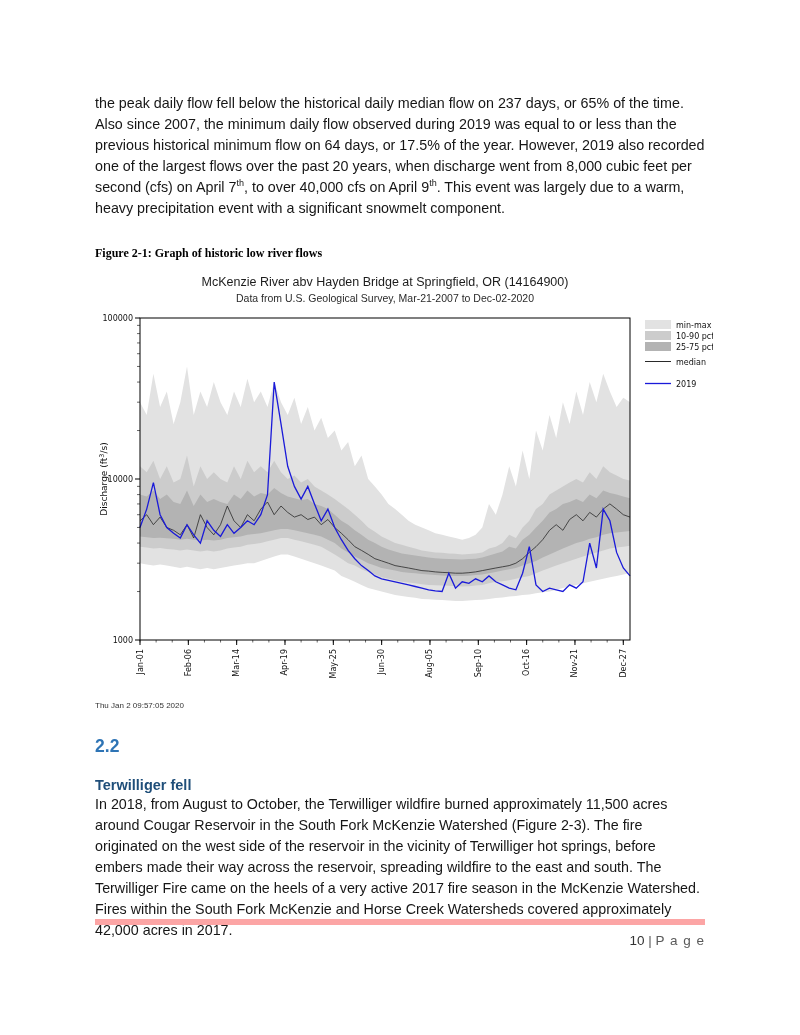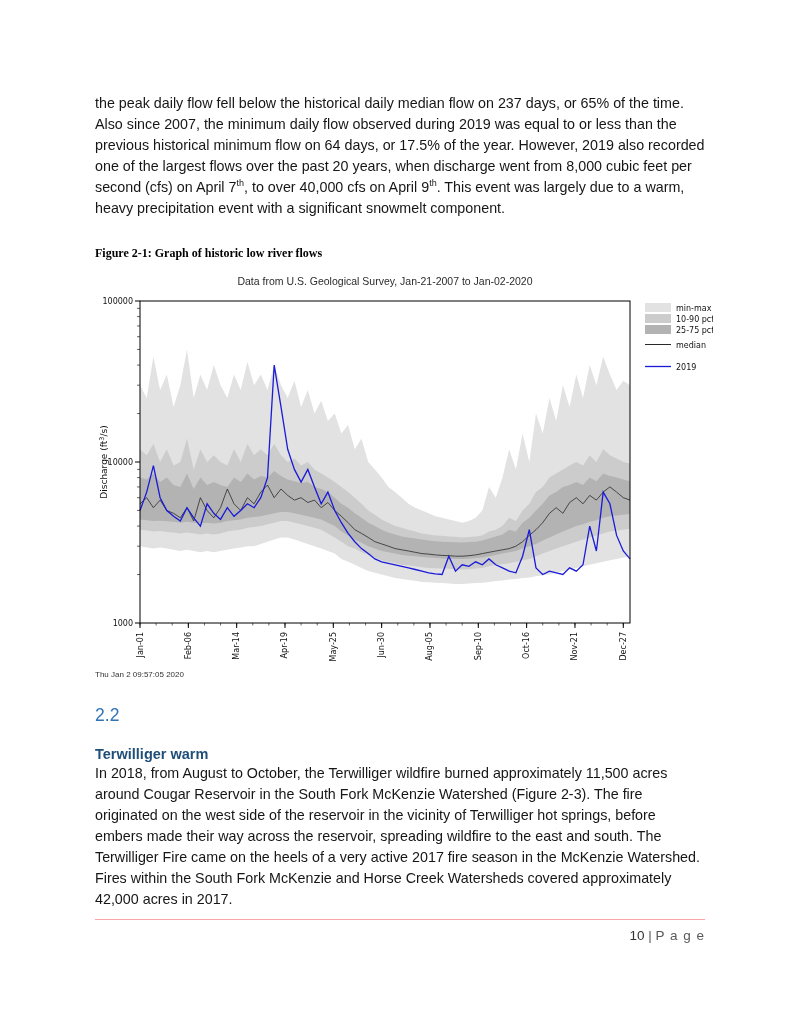--- a/index.html
+++ b/index.html
@@ -12,50 +12,51 @@
     font-size:14.3px;line-height:1.47;margin:0;text-align:left;color:#161616;
   }
   .body-text sup{font-size:9px;line-height:0;}
   .figure-caption{
     margin:27px 0 0 0;font-family:"Liberation Serif",serif;font-weight:bold;
     font-size:12px;color:#000;
   }
   .chart-block{margin-top:14px;position:relative;}
   .chart-title{width:580px;text-align:center;font-size:12.5px;color:#1c1c1c;}
   .chart-subtitle{width:580px;text-align:center;font-size:10.5px;color:#2b2b2b;margin-top:3px;margin-bottom:6px;}
-  .chart-timestamp{font-size:8px;color:#333;margin-top:3px;}
+  .chart-timestamp{font-size:8px;color:#333;margin-top:17px;}
   svg text{font-family:"DejaVu Sans","Liberation Sans",sans-serif;fill:#111;}
   .section-heading{
-    margin:26px 0 12px 0;font-weight:normal;font-size:17.5px;color:#2E74B5;
+    margin:26px 0 12px 0;font-weight:bold;font-size:17.5px;color:#2E74B5;
     display:flex;letter-spacing:0.1px;
   }
   .section-heading .h-num{width:55px;flex:0 0 55px;}
   .sub-heading{
     margin:20px 0 0 0;font-size:14.5px;font-weight:bold;color:#1F4E79;
   }
   .para-2{margin-top:1px;}
   .page-footer{
     position:absolute;left:95px;right:95px;top:919px;
-    border-top:1px solid #fca5a5;padding-top:8px;text-align:right;
+    border-top:6px solid #fca5a5;padding-top:8px;text-align:right;
     font-size:13.5px;color:#595959;
   }
   .page-footer .pf-num{color:#333;}
   .page-footer .pf-label{letter-spacing:1px;}
 </style>
 </head>
 <body>
 
 <div class="page">
 
   <p class="body-text"><span>the peak daily flow fell below the historical daily median flow on 237 days, or 65% of the time.  Also since 2007, the minimum daily flow observed during 2019 was equal to or less than the previous historical minimum flow on 64 days, or 17.5% of the year.  However, 2019 also recorded one of the largest flows over the past 20 years, when discharge went from 8,000 cubic feet per second (cfs) on April 7</span><sup>th</sup><span>, to over 40,000 cfs on April 9</span><sup>th</sup><span>.  This event was largely due to a warm, heavy precipitation event with a significant snowmelt component.</span></p>
 
   <h4 class="figure-caption">Figure 2-1: Graph of historic low river flows</h4>
 
   <div class="chart-block">
-    <div class="chart-subtitle">Data from U.S. Geological Survey, Jan-21-2007 to Jan-02-2020</div>
+    <div class="chart-title">McKenzie River abv Hayden Bridge at Springfield, OR (14164900)</div>
+    <div class="chart-subtitle">Data from U.S. Geological Survey, Mar-21-2007 to Dec-02-2020</div>
     <svg id="chart-svg" width="618" height="370" viewBox="0 0 618 370">
         <polygon points="45.0,92.2 51.7,104.9 58.4,63.8 65.1,97.0 71.8,81.4 78.6,113.9 85.3,92.2 92.0,56.5 98.7,104.9 105.4,81.4 112.1,97.0 118.8,72.1 125.5,92.2 132.3,104.9 139.0,81.4 145.7,97.0 152.4,68.7 159.1,92.2 165.8,81.4 172.5,97.0 179.2,72.1 186.0,92.2 192.7,104.9 199.4,87.7 206.1,113.9 212.8,97.0 219.5,120.5 226.2,107.8 232.9,127.9 239.7,120.5 246.4,140.6 253.1,131.9 259.8,156.3 266.5,145.5 273.2,169.0 279.9,176.4 286.6,184.6 293.4,193.9 300.1,199.1 306.8,204.7 313.5,210.8 320.2,214.7 326.9,217.5 333.6,220.3 340.3,223.3 347.1,224.8 353.8,226.4 360.5,228.0 367.2,229.7 373.9,228.0 380.6,224.8 387.3,217.5 394.0,193.9 400.8,204.7 407.5,184.6 414.2,156.3 420.9,176.4 427.6,140.6 434.3,169.0 441.0,120.5 447.7,140.6 454.5,104.9 461.2,127.9 467.9,92.2 474.6,113.9 481.3,81.4 488.0,104.9 494.7,72.1 501.4,92.2 508.2,63.8 514.9,81.4 521.6,97.0 528.3,87.7 535.0,92.2 535.0,263.2 528.3,264.5 521.6,265.9 514.9,267.3 508.2,268.8 501.4,270.3 494.7,271.8 488.0,273.3 481.3,274.9 474.6,276.5 467.9,278.1 461.2,279.8 454.5,281.5 447.7,282.2 441.0,283.3 434.3,284.4 427.6,285.1 420.9,285.9 414.2,286.6 407.5,287.4 400.8,288.1 394.0,288.9 387.3,289.7 380.6,290.1 373.9,290.5 367.2,290.9 360.5,290.9 353.8,290.5 347.1,290.1 340.3,289.7 333.6,289.3 326.9,288.9 320.2,287.7 313.5,287.0 306.8,285.9 300.1,285.1 293.4,283.3 286.6,281.5 279.9,279.8 273.2,278.1 266.5,274.9 259.8,271.8 253.1,268.8 246.4,265.9 239.7,260.6 232.9,258.0 226.2,255.6 219.5,253.2 212.8,250.9 206.1,248.7 199.4,246.5 192.7,244.4 186.0,244.4 179.2,246.5 172.5,248.7 165.8,250.9 159.1,253.2 152.4,253.2 145.7,254.4 139.0,255.6 132.3,256.8 125.5,258.0 118.8,259.3 112.1,258.0 105.4,259.3 98.7,258.0 92.0,256.8 85.3,258.0 78.6,256.8 71.8,255.6 65.1,254.4 58.4,255.6 51.7,254.4 45.0,253.2" fill="#e2e2e2"></polygon>
         <polygon points="45.0,156.3 51.7,162.3 58.4,150.7 65.1,169.0 71.8,156.3 78.6,172.6 85.3,169.0 92.0,145.5 98.7,176.4 105.4,156.3 112.1,169.0 118.8,162.3 125.5,169.0 132.3,172.6 139.0,156.3 145.7,169.0 152.4,150.7 159.1,162.3 165.8,156.3 172.5,162.3 179.2,150.7 186.0,162.3 192.7,169.0 199.4,165.6 206.1,172.6 212.8,169.0 219.5,176.4 226.2,180.4 232.9,184.6 239.7,189.1 246.4,193.9 253.1,199.1 259.8,204.7 266.5,210.8 273.2,217.5 279.9,221.8 286.6,226.4 293.4,229.7 300.1,233.1 306.8,234.8 313.5,236.7 320.2,238.5 326.9,240.4 333.6,241.4 340.3,242.4 347.1,242.8 353.8,243.4 360.5,243.8 367.2,244.4 373.9,244.0 380.6,243.4 387.3,242.4 394.0,238.5 400.8,236.7 407.5,233.1 414.2,224.8 420.9,228.0 427.6,217.5 434.3,210.8 441.0,199.1 447.7,193.9 454.5,184.6 461.2,180.4 467.9,176.4 474.6,172.6 481.3,169.0 488.0,172.6 494.7,162.3 501.4,169.0 508.2,156.3 514.9,162.3 521.6,165.6 528.3,169.0 535.0,170.4 535.0,235.7 528.3,236.7 521.6,237.6 514.9,238.5 508.2,240.4 501.4,242.4 494.7,244.4 488.0,246.5 481.3,248.7 474.6,250.9 467.9,253.2 461.2,255.6 454.5,258.0 447.7,260.6 441.0,263.2 434.3,265.9 427.6,267.3 420.9,268.8 414.2,270.3 407.5,271.2 400.8,271.8 394.0,273.3 387.3,274.9 380.6,275.5 373.9,276.2 367.2,276.5 360.5,276.2 353.8,275.8 347.1,275.5 340.3,275.2 333.6,274.9 326.9,274.2 320.2,273.3 313.5,272.4 306.8,271.8 300.1,270.3 293.4,268.8 286.6,267.3 279.9,264.5 273.2,261.9 266.5,259.3 259.8,255.6 253.1,253.2 246.4,248.7 239.7,244.4 232.9,240.4 226.2,236.7 219.5,234.8 212.8,233.1 206.1,231.3 199.4,229.7 192.7,228.0 186.0,228.0 179.2,229.7 172.5,231.3 165.8,233.1 159.1,233.9 152.4,234.8 145.7,236.7 139.0,237.6 132.3,238.5 125.5,240.4 118.8,241.4 112.1,240.4 105.4,241.4 98.7,240.4 92.0,239.5 85.3,240.4 78.6,239.5 71.8,238.9 65.1,238.1 58.4,238.5 51.7,237.6 45.0,236.7" fill="#cccccc"></polygon>
         <polygon points="45.0,184.6 51.7,186.4 58.4,180.4 65.1,189.1 71.8,184.6 78.6,192.0 85.3,193.9 92.0,180.4 98.7,196.0 105.4,184.6 112.1,192.0 118.8,189.1 125.5,192.0 132.3,193.9 139.0,184.6 145.7,189.1 152.4,180.4 159.1,186.4 165.8,182.9 172.5,184.6 179.2,177.9 186.0,182.9 192.7,186.4 199.4,188.2 206.1,190.1 212.8,189.1 219.5,193.9 226.2,196.0 232.9,199.1 239.7,204.7 246.4,210.8 253.1,214.7 259.8,220.3 266.5,224.8 273.2,229.7 279.9,233.1 286.6,236.7 293.4,239.5 300.1,241.4 306.8,243.4 313.5,244.4 320.2,245.5 326.9,246.5 333.6,247.6 340.3,248.2 347.1,248.7 353.8,249.1 360.5,249.3 367.2,249.6 373.9,249.1 380.6,248.7 387.3,247.6 394.0,245.5 400.8,243.4 407.5,241.4 414.2,236.7 420.9,238.5 427.6,229.7 434.3,224.8 441.0,217.5 447.7,210.8 454.5,202.4 461.2,199.1 467.9,193.9 474.6,192.0 481.3,189.1 488.0,192.0 494.7,184.6 501.4,188.2 508.2,180.4 514.9,182.9 521.6,184.6 528.3,186.4 535.0,188.2 535.0,221.1 528.3,221.8 521.6,222.5 514.9,223.3 508.2,224.8 501.4,227.2 494.7,228.8 488.0,231.3 481.3,233.1 474.6,235.7 467.9,238.5 461.2,241.4 454.5,244.4 447.7,247.6 441.0,250.9 434.3,253.2 427.6,255.6 420.9,258.0 414.2,259.3 407.5,260.6 400.8,261.9 394.0,263.2 387.3,264.5 380.6,265.1 373.9,265.7 367.2,265.9 360.5,265.9 353.8,265.7 347.1,265.4 340.3,265.1 333.6,264.5 326.9,264.0 320.2,263.2 313.5,262.7 306.8,261.9 300.1,260.6 293.4,259.3 286.6,258.0 279.9,255.6 273.2,253.2 266.5,249.8 259.8,246.5 253.1,242.4 246.4,238.5 239.7,233.1 232.9,229.7 226.2,226.4 219.5,224.8 212.8,223.3 206.1,221.8 199.4,220.3 192.7,218.9 186.0,218.9 179.2,220.3 172.5,221.8 165.8,223.3 159.1,224.1 152.4,224.8 145.7,226.4 139.0,227.2 132.3,228.0 125.5,229.7 118.8,230.5 112.1,229.7 105.4,230.5 98.7,229.7 92.0,228.8 85.3,229.7 78.6,228.8 71.8,228.3 65.1,227.7 58.4,228.0 51.7,227.2 45.0,226.4" fill="#b3b3b3"></polygon>
         <polyline points="45.0,210.8 51.7,204.7 58.4,214.7 65.1,207.1 71.8,217.5 78.6,220.3 85.3,224.8 92.0,214.7 98.7,228.0 105.4,204.7 112.1,217.5 118.8,224.8 125.5,214.7 132.3,196.0 139.0,210.8 145.7,217.5 152.4,204.7 159.1,210.8 165.8,199.1 172.5,192.0 179.2,204.7 186.0,196.0 192.7,202.4 199.4,207.1 206.1,204.7 212.8,209.5 219.5,207.1 226.2,214.7 232.9,209.5 239.7,217.5 246.4,223.3 253.1,229.7 259.8,236.7 266.5,240.4 273.2,244.4 279.9,248.7 286.6,250.9 293.4,253.2 300.1,255.6 306.8,256.8 313.5,258.0 320.2,259.3 326.9,260.6 333.6,261.1 340.3,261.9 347.1,262.4 353.8,262.7 360.5,263.2 367.2,263.2 373.9,262.7 380.6,261.9 387.3,260.6 394.0,259.3 400.8,258.0 407.5,256.8 414.2,255.6 420.9,253.2 427.6,248.7 434.3,242.4 441.0,236.7 447.7,229.7 454.5,220.3 461.2,214.7 467.9,220.3 474.6,209.5 481.3,204.7 488.0,210.8 494.7,202.4 501.4,207.1 508.2,199.1 514.9,193.9 521.6,199.1 528.3,204.7 535.0,207.1" fill="none" stroke="#2a2a2a" stroke-width="0.8"></polyline>
         <polyline points="45.0,217.5 51.7,199.1 58.4,172.6 65.1,204.7 71.8,217.5 78.6,223.3 85.3,228.0 92.0,214.7 98.7,224.8 105.4,233.1 112.1,210.8 118.8,220.3 125.5,226.4 132.3,214.7 139.0,223.3 145.7,217.5 152.4,210.8 159.1,214.7 165.8,204.7 172.5,184.6 179.2,72.1 186.0,113.9 192.7,156.3 199.4,176.4 206.1,189.1 212.8,176.4 219.5,193.9 226.2,210.8 232.9,199.1 239.7,217.5 246.4,229.7 253.1,240.4 259.8,248.7 266.5,255.6 273.2,260.6 279.9,265.9 286.6,268.8 293.4,270.3 300.1,271.8 306.8,273.3 313.5,274.9 320.2,276.5 326.9,278.1 333.6,279.8 340.3,280.8 347.1,281.5 353.8,263.2 360.5,278.1 367.2,271.8 373.9,273.3 380.6,268.8 387.3,271.8 394.0,265.9 400.8,271.8 407.5,274.9 414.2,278.1 420.9,279.8 427.6,263.2 434.3,236.7 441.0,274.9 447.7,281.5 454.5,278.1 461.2,279.8 467.9,281.5 474.6,274.9 481.3,278.1 488.0,271.8 494.7,233.1 501.4,258.0 508.2,199.1 514.9,210.8 521.6,242.4 528.3,258.0 535.0,265.9" fill="none" stroke="#1a1ad9" stroke-width="1.3"></polyline>
         <rect x="45" y="8" width="490" height="322" fill="none" stroke="#000" stroke-width="1"></rect>
         <line x1="40" y1="330" x2="45" y2="330" stroke="#000" stroke-width="1"></line>
         <text x="38" y="332.5" text-anchor="end" font-size="8">1000</text>
         <line x1="40" y1="169" x2="45" y2="169" stroke="#000" stroke-width="1"></line>
@@ -145,19 +146,19 @@
           <text x="581" y="76.5" font-size="8">2019</text>
         </g>
       </svg>
     <div class="chart-timestamp">Thu Jan  2 09:57:05 2020</div>
   </div>
 
   <h2 class="section-heading">
       <span class="h-num">2.2</span>
     </h2>
 
-  <h3 class="sub-heading">Terwilliger warm</h3>
+  <h3 class="sub-heading">Terwilliger fell</h3>
 
   <p class="body-text para-2">In 2018, from August to October, the Terwilliger wildfire burned approximately 11,500 acres around Cougar Reservoir in the South Fork McKenzie Watershed (Figure 2-3).  The fire originated on the west side of the reservoir in the vicinity of Terwilliger hot springs, before embers made their way across the reservoir, spreading wildfire to the east and south.  The Terwilliger Fire came on the heels of a very active 2017 fire season in the McKenzie Watershed.  Fires within the South Fork McKenzie and Horse Creek Watersheds covered approximately 42,000 acres in 2017.</p>
 
   <div class="page-footer"><span class="pf-num">10</span> <span>|</span> <span class="pf-label">P a g e</span></div>
 
 </div>
 
 </body></html>

